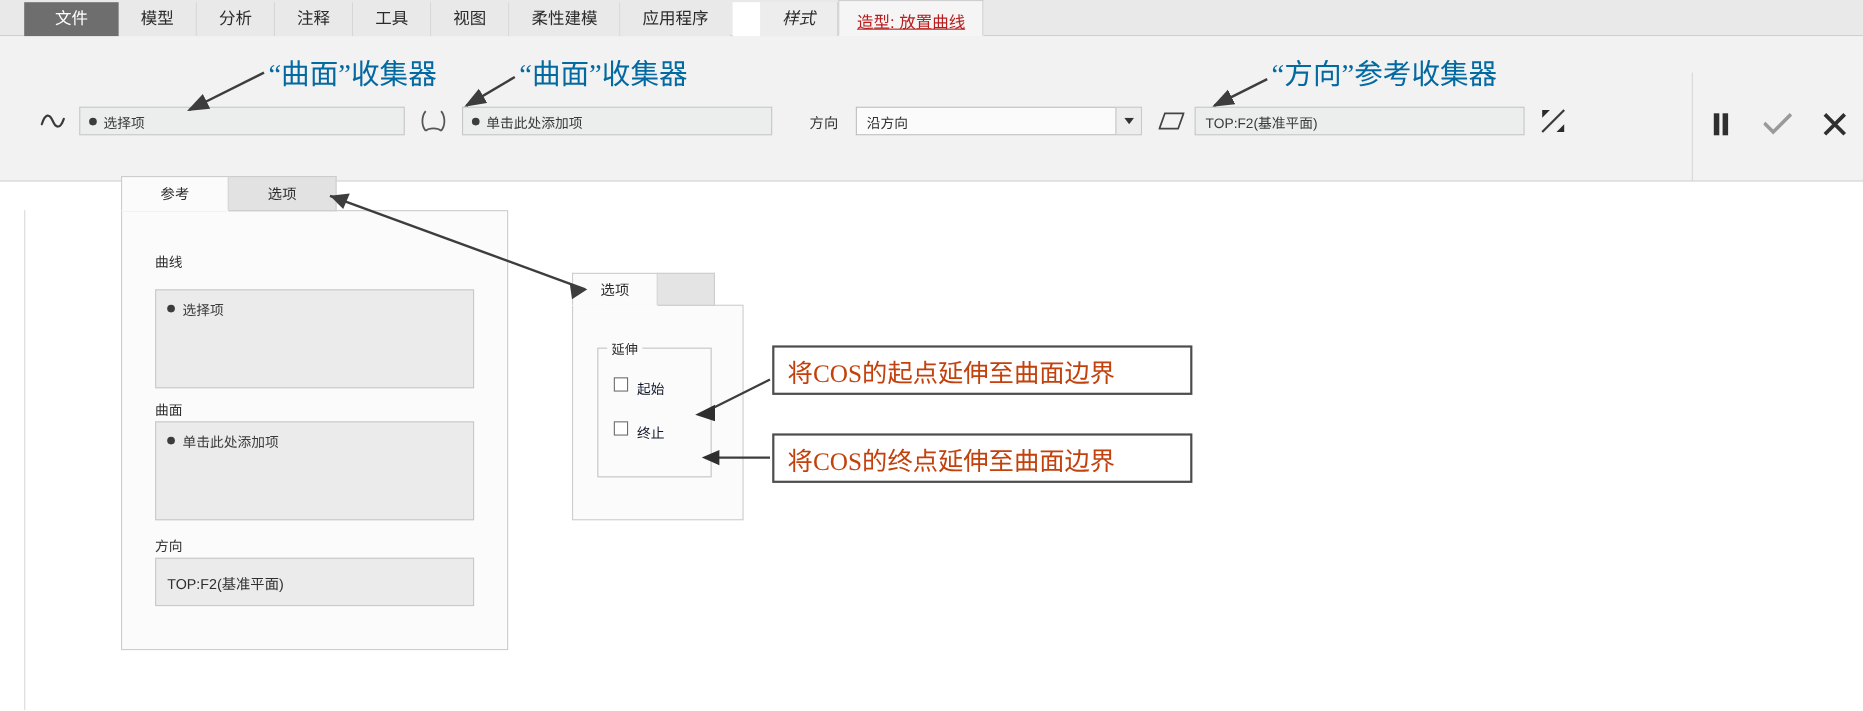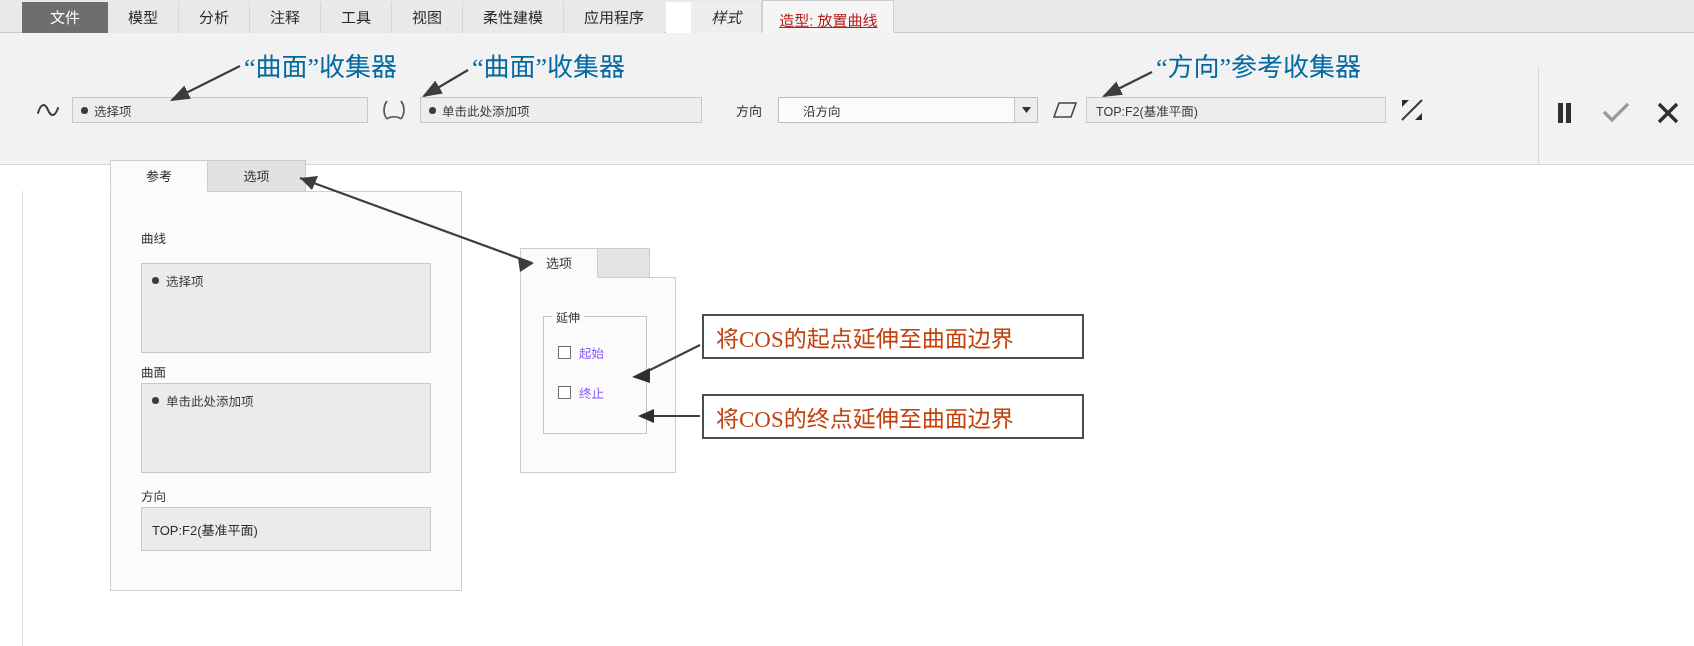--- a/index.html
+++ b/index.html
@@ -145,21 +145,21 @@
     width: 260px;
     height: 26px;
     background: #fbfbfb;
     border: 1px solid #bdbdbd;
     box-sizing: border-box;
     display: flex;
     align-items: center;
     position: relative;
     font-size: 12.5px;
     color: #2e2e2e;
-    padding-left: 24px;
+    padding-left: 9px;
   }
   .dir-select .caret-box {
     position: absolute;
     right: 0; top: 0;
     width: 22px; height: 24px;
     background: #ededed;
     border-left: 1px solid #c6c6c6;
     display: flex;
     align-items: center;
     justify-content: center;
@@ -333,23 +333,22 @@
     left: 8px; top: -9px;
     background: #fbfbfb;
     padding: 0 4px;
     font-size: 12px;
     color: #303030;
   }
   .chk-row {
     position: absolute;
     left: 14px;
     display: flex;
-    align-items: center;
     font-size: 12.5px;
-    color: #8b5cf6;
+    color: #0f172a;
   }
   .chk-box {
     width: 13px; height: 13px;
     border: 1px solid #6d6d6d;
     background: #ffffff;
     margin-right: 8px;
     box-sizing: border-box;
   }
 
   

